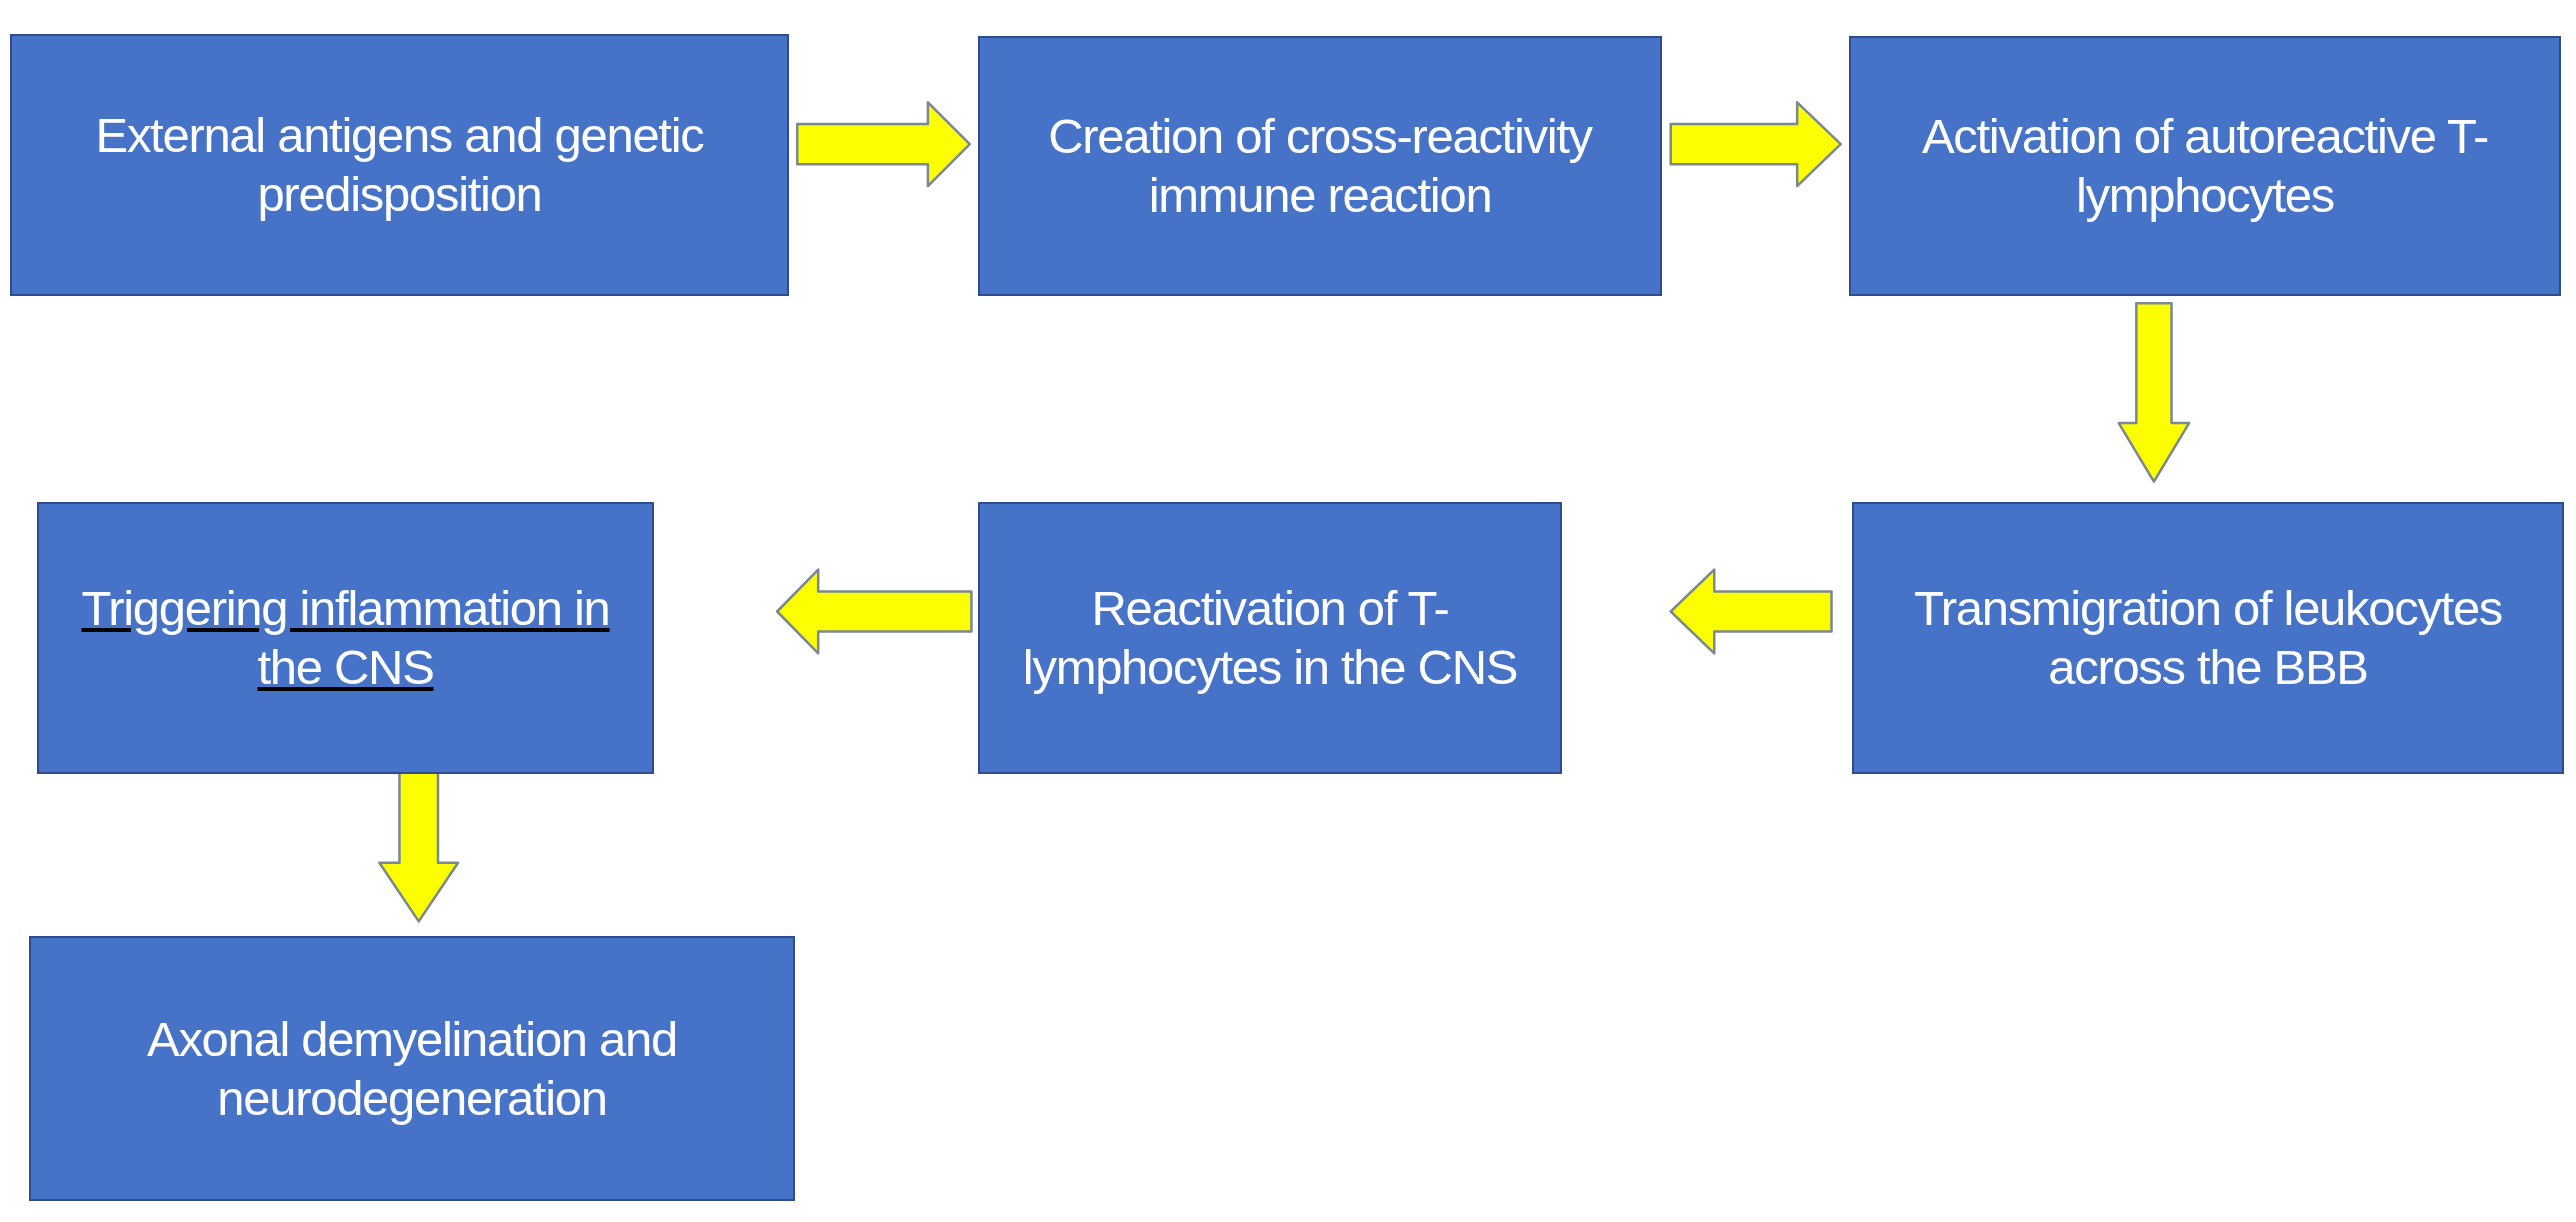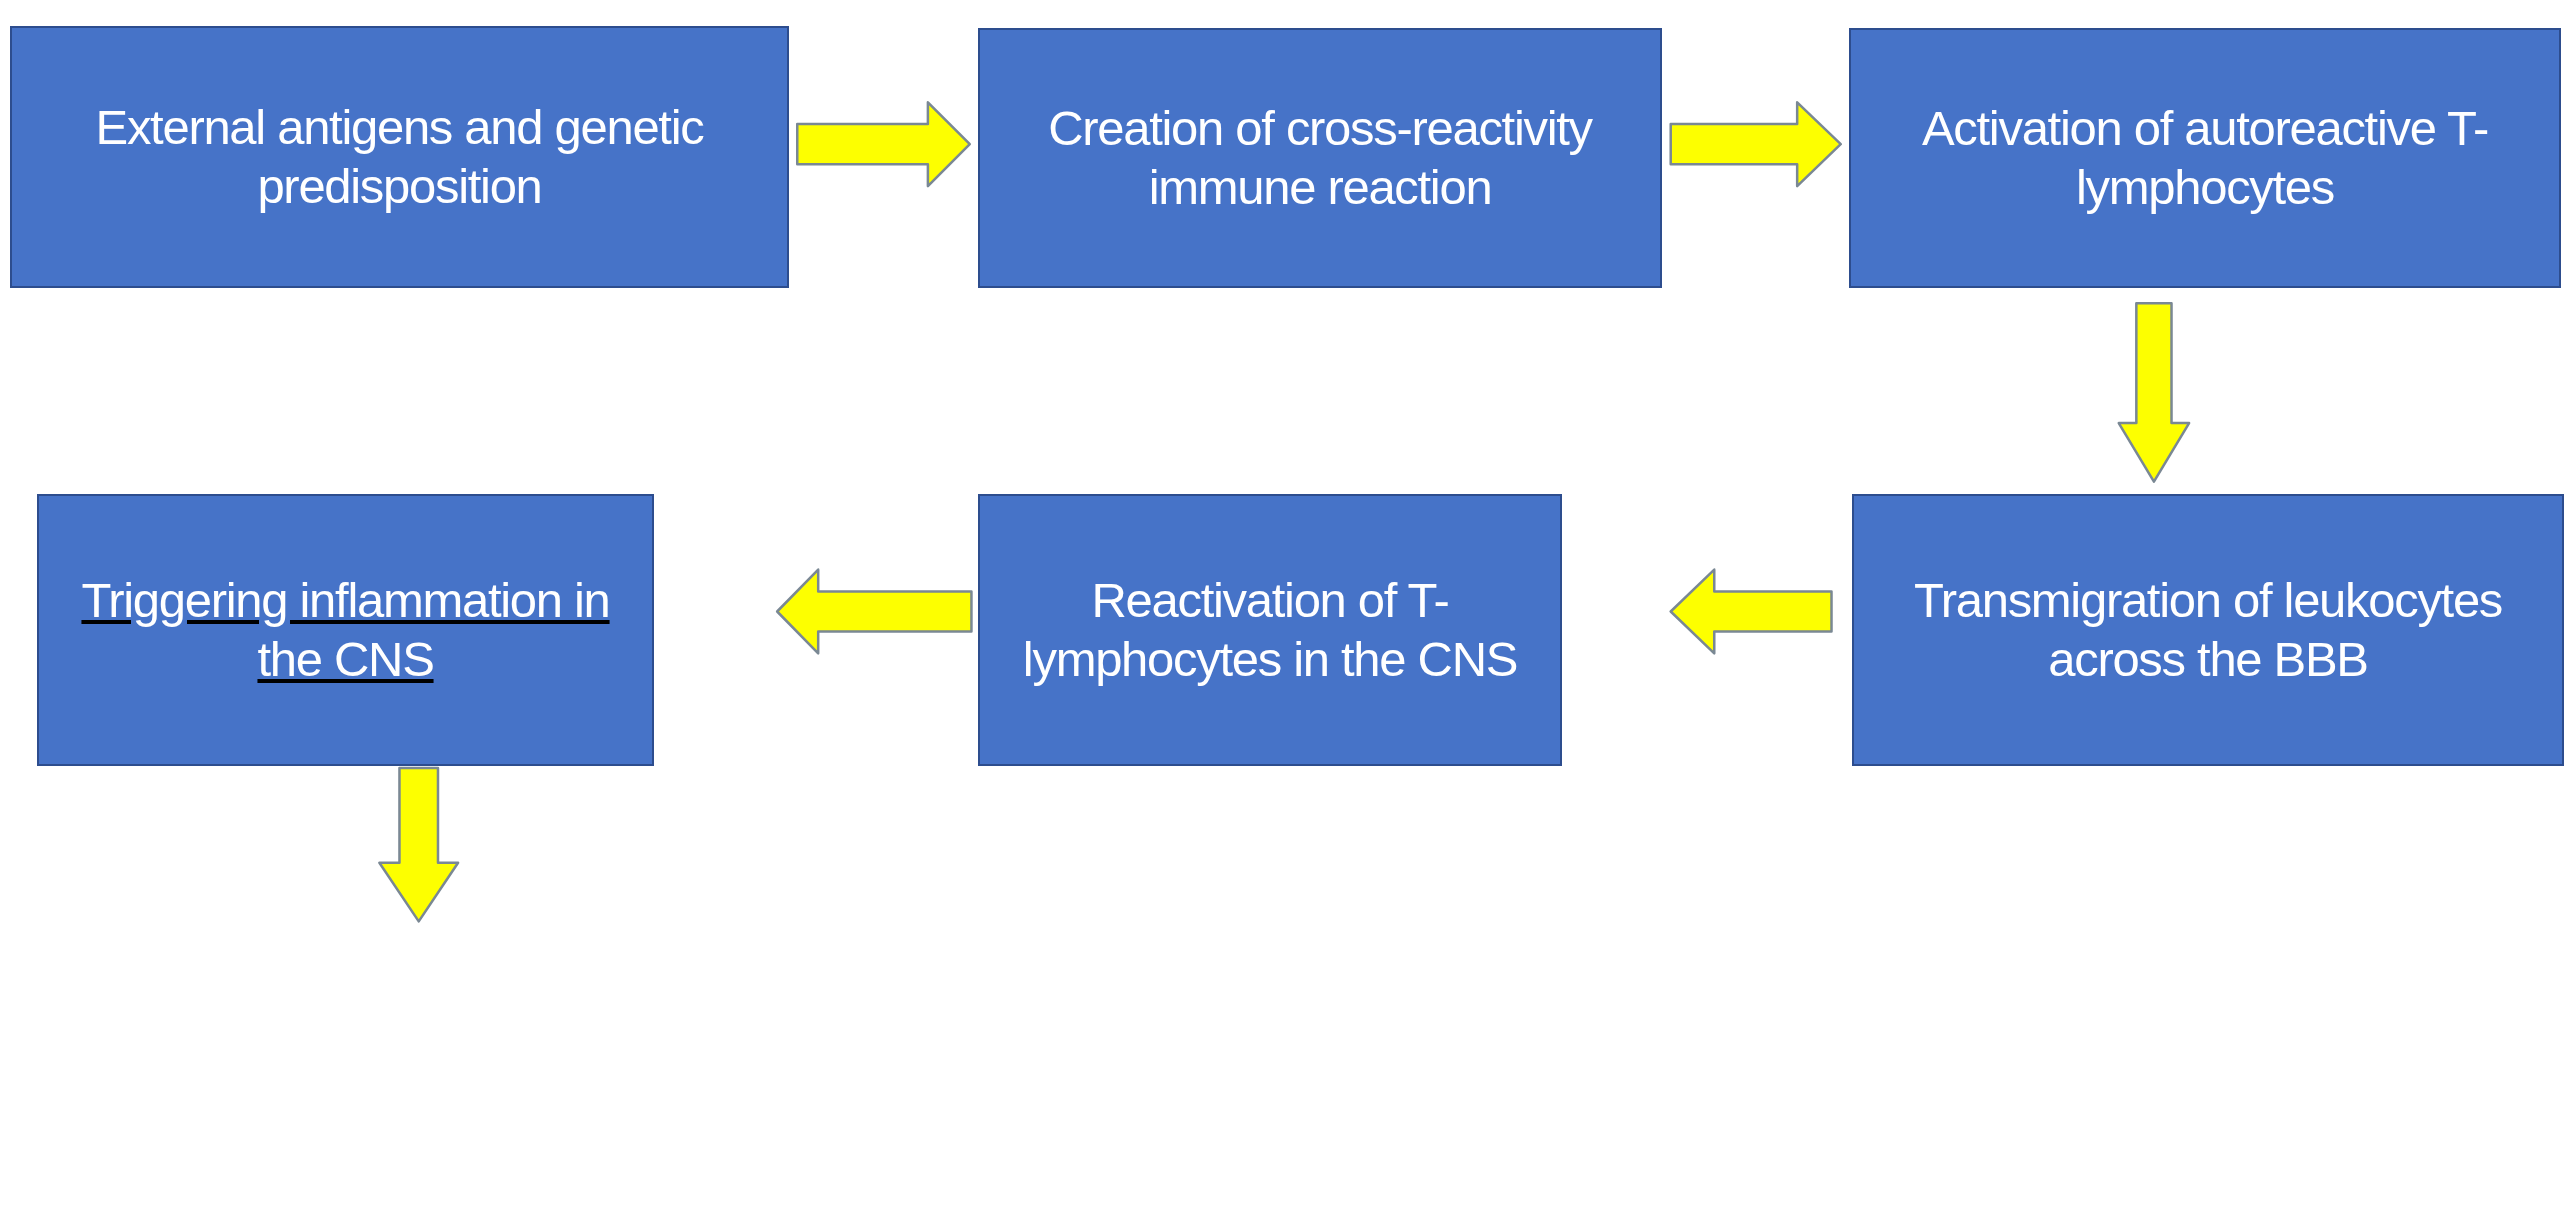--- a/index.html
+++ b/index.html
@@ -32,20 +32,21 @@
   }
   .node{
     position:absolute;
     box-sizing:border-box;
     background:var(--node-fill);
     border:2.5px solid var(--node-border);
     display:flex;
     align-items:center;
     justify-content:center;
     padding:8.4px 17px;
+    margin-top:8px;
   }
   .node-label{
     color:var(--node-text);
     font-size:49px;
     line-height:1.2;
     letter-spacing:-1.3px;
     text-align:center;
     white-space:pre-line;
   }
 </style>
@@ -86,15 +87,19 @@
   <div class="node" style="left:978px;top:494px;width:584px;height:272px;">
     <span class="node-label">Reactivation of T-
 lymphocytes in the CNS</span>
   </div>
 
   <div class="node" style="left:37px;top:494px;width:617px;height:272px;text-decoration:underline;">
     <span class="node-label">Triggering inflammation in
 the CNS</span>
   </div>
 
+  <div class="node" style="left:29px;top:928px;width:766px;height:265px;">
+    <span class="node-label">Axonal demyelination and
+neurodegeneration</span>
+  </div>
 
 </div>
 
 
 </body></html>

